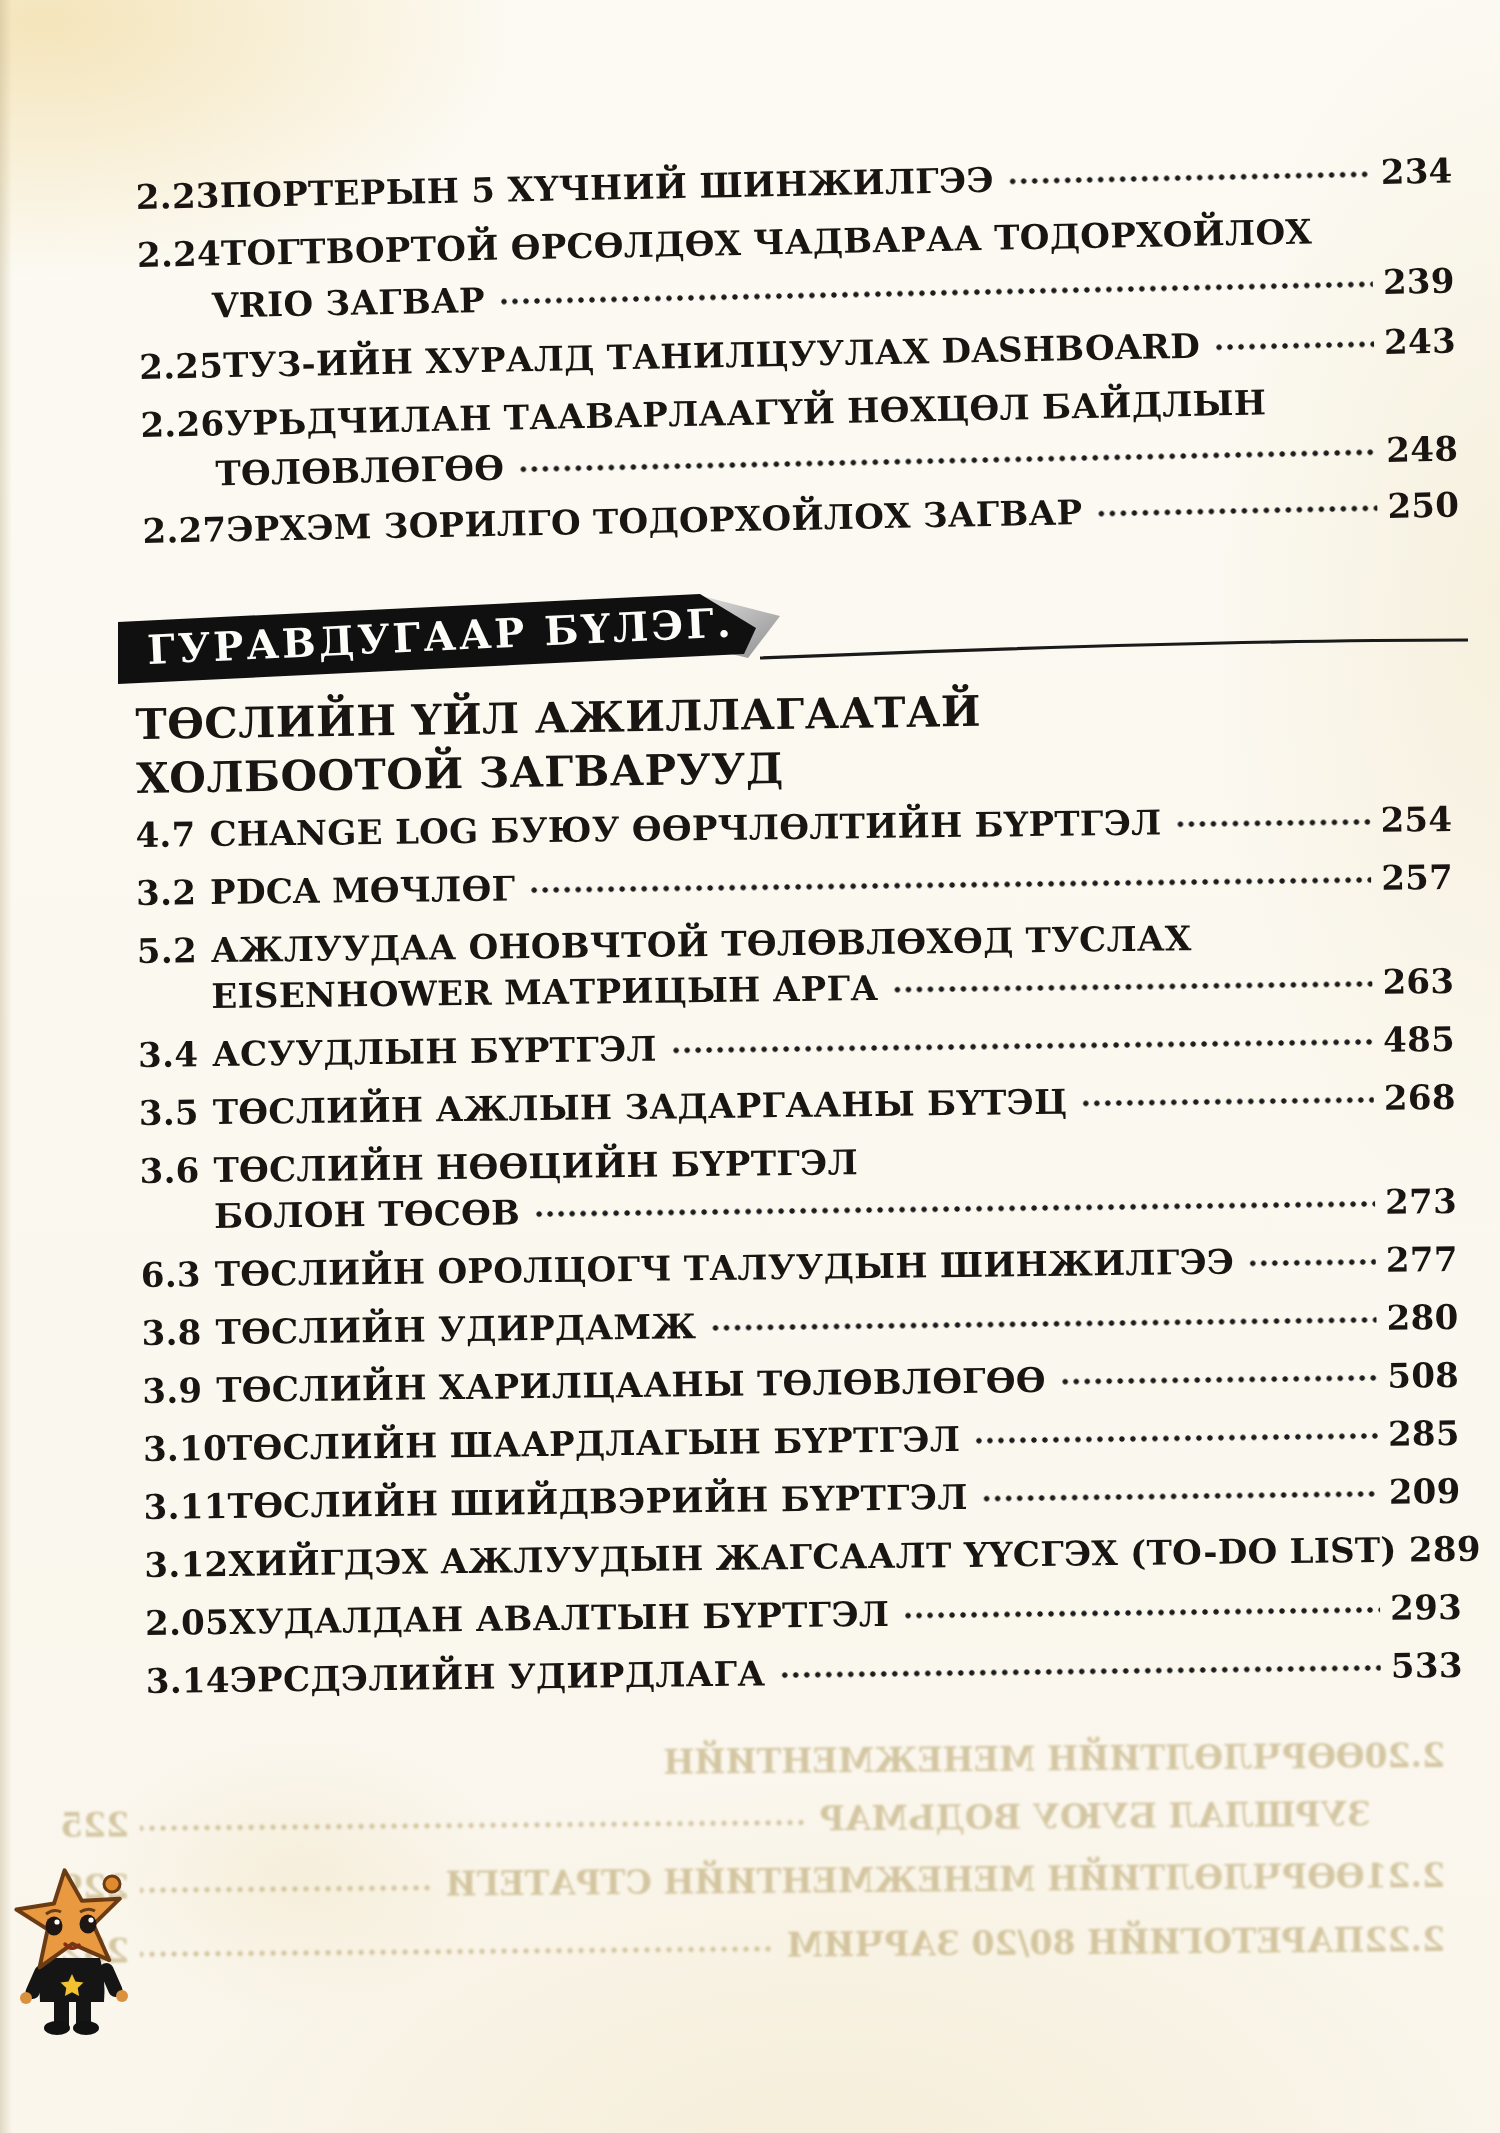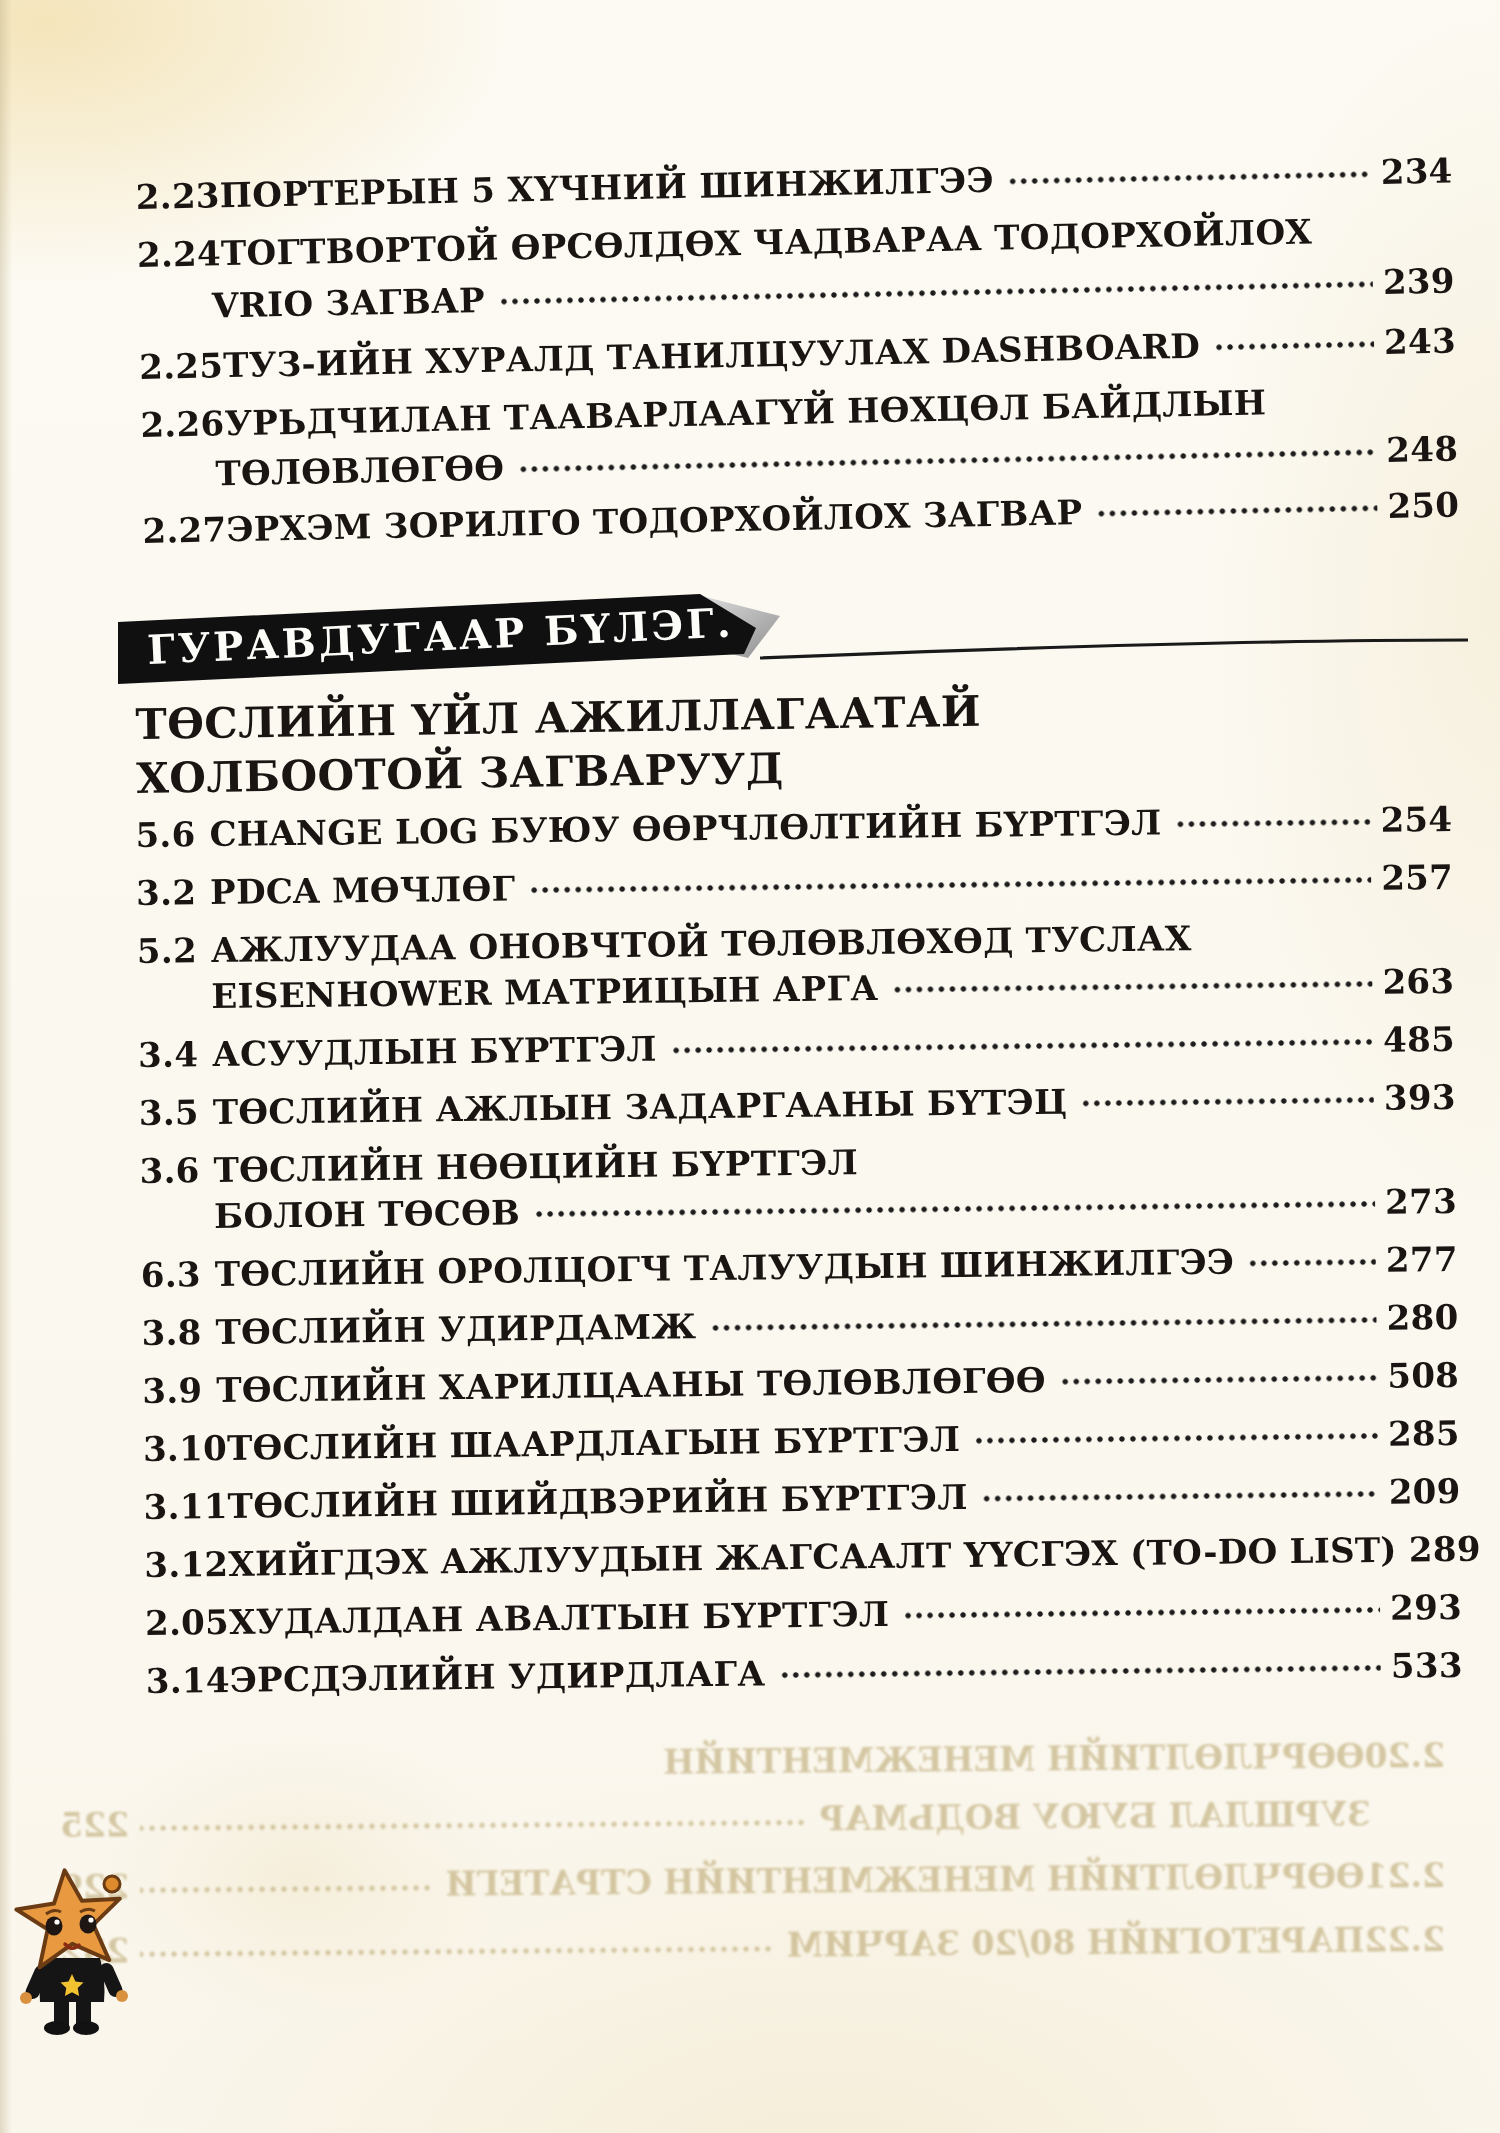--- a/index.html
+++ b/index.html
@@ -122,21 +122,21 @@
     <text x="40" y="98" transform="rotate(-2.7 40 98)" font-size="40" letter-spacing="3" font-weight="bold" font-family="DejaVu Serif, Liberation Serif, serif" fill="#fcfcf8">ГУРАВДУГААР БҮЛЭГ.</text>
   </svg>
 
   <div class="chapter-sub">
     <div>ТӨСЛИЙН ҮЙЛ АЖИЛЛАГААТАЙ</div>
     <div>ХОЛБООТОЙ ЗАГВАРУУД</div>
   </div>
 
   <div class="toc toc3">
     <div class="row h58">
-      <span class="num">5.6</span>
+      <span class="num">4.7</span>
       <span class="title">CHANGE LOG БУЮУ ӨӨРЧЛӨЛТИЙН БҮРТГЭЛ</span>
       <span class="leader"></span>
       <span class="pg">254</span>
     </div>
     <div class="row h58">
       <span class="num">3.2</span>
       <span class="title">PDCA МӨЧЛӨГ</span>
       <span class="leader"></span>
       <span class="pg">257</span>
     </div>
@@ -153,21 +153,21 @@
     <div class="row h58">
       <span class="num">3.4</span>
       <span class="title">АСУУДЛЫН БҮРТГЭЛ</span>
       <span class="leader"></span>
       <span class="pg">485</span>
     </div>
     <div class="row h58">
       <span class="num">3.5</span>
       <span class="title">ТӨСЛИЙН АЖЛЫН ЗАДАРГААНЫ БҮТЭЦ</span>
       <span class="leader"></span>
-      <span class="pg">393</span>
+      <span class="pg">268</span>
     </div>
     <div class="row h58">
       <span class="num">3.6</span>
       <span class="title">ТӨСЛИЙН НӨӨЦИЙН БҮРТГЭЛ</span>
     </div>
     <div class="row h46">
       <span class="num"></span>
       <span class="title">БОЛОН ТӨСӨВ</span>
       <span class="leader"></span>
       <span class="pg">273</span>

